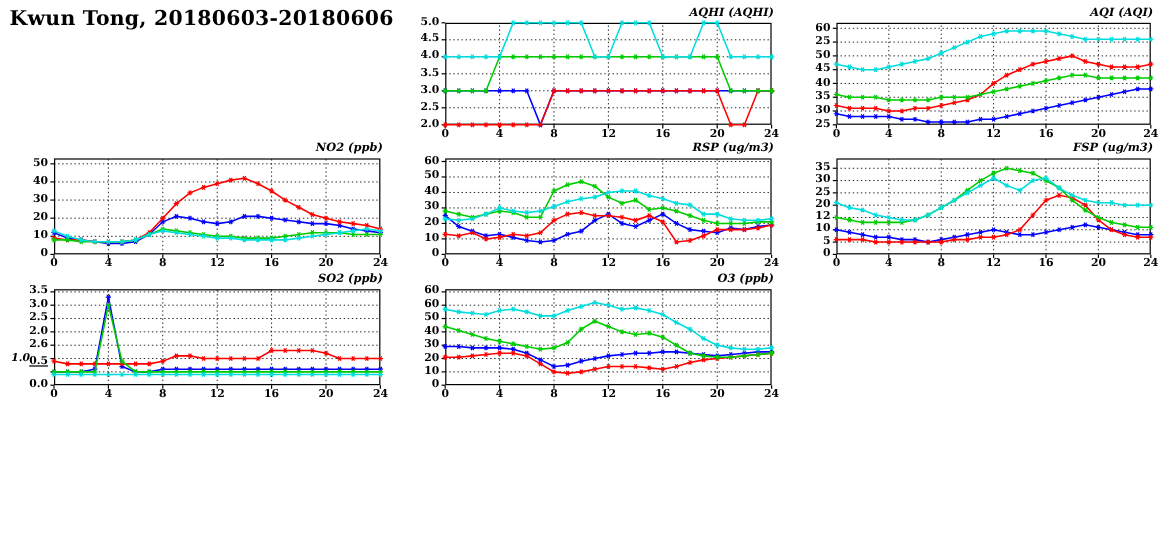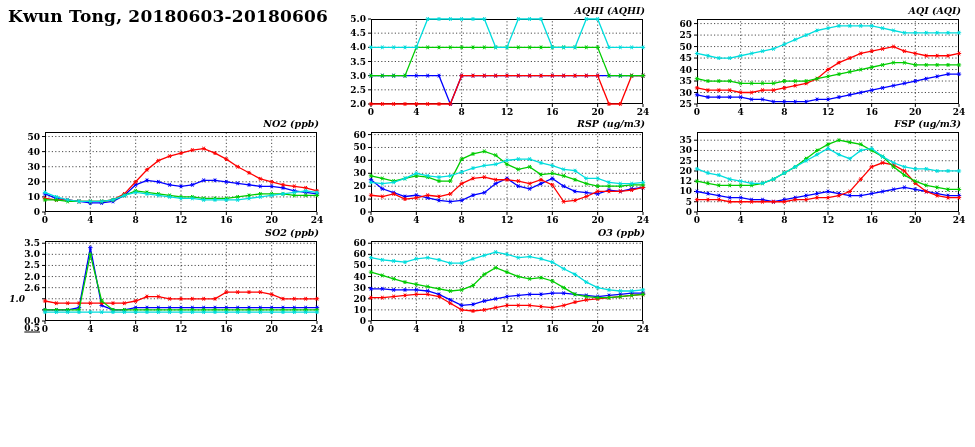--- a/index.html
+++ b/index.html
@@ -380,21 +380,21 @@
       <g>
         <path d="M26.00,70.89L37.33,70.89L48.67,70.89L60.00,70.89L71.33,15.33L82.67,62.00L94.00,70.89L105.33,70.89L116.67,70.89L128.00,70.89L139.33,70.89L150.67,70.89L162.00,70.89L173.33,70.89L184.67,70.89L196.00,70.89L207.33,70.89L218.67,70.89L230.00,70.89L241.33,70.89L252.67,70.89L264.00,70.89L275.33,70.89L286.67,70.89L298.00,70.89" fill="none" stroke="#00cc00" stroke-width="1.3"></path>
         <path d="M23.80,70.89L28.20,70.89 M24.90,68.98L27.10,72.79 M27.10,68.98L24.90,72.79 M35.13,70.89L39.53,70.89 M36.23,68.98L38.43,72.79 M38.43,68.98L36.23,72.79 M46.47,70.89L50.87,70.89 M47.57,68.98L49.77,72.79 M49.77,68.98L47.57,72.79 M57.80,70.89L62.20,70.89 M58.90,68.98L61.10,72.79 M61.10,68.98L58.90,72.79 M69.13,15.33L73.53,15.33 M70.23,13.43L72.43,17.24 M72.43,13.43L70.23,17.24 M80.47,62.00L84.87,62.00 M81.57,60.09L83.77,63.91 M83.77,60.09L81.57,63.91 M91.80,70.89L96.20,70.89 M92.90,68.98L95.10,72.79 M95.10,68.98L92.90,72.79 M103.13,70.89L107.53,70.89 M104.23,68.98L106.43,72.79 M106.43,68.98L104.23,72.79 M114.47,70.89L118.87,70.89 M115.57,68.98L117.77,72.79 M117.77,68.98L115.57,72.79 M125.80,70.89L130.20,70.89 M126.90,68.98L129.10,72.79 M129.10,68.98L126.90,72.79 M137.13,70.89L141.53,70.89 M138.23,68.98L140.43,72.79 M140.43,68.98L138.23,72.79 M148.47,70.89L152.87,70.89 M149.57,68.98L151.77,72.79 M151.77,68.98L149.57,72.79 M159.80,70.89L164.20,70.89 M160.90,68.98L163.10,72.79 M163.10,68.98L160.90,72.79 M171.13,70.89L175.53,70.89 M172.23,68.98L174.43,72.79 M174.43,68.98L172.23,72.79 M182.47,70.89L186.87,70.89 M183.57,68.98L185.77,72.79 M185.77,68.98L183.57,72.79 M193.80,70.89L198.20,70.89 M194.90,68.98L197.10,72.79 M197.10,68.98L194.90,72.79 M205.13,70.89L209.53,70.89 M206.23,68.98L208.43,72.79 M208.43,68.98L206.23,72.79 M216.47,70.89L220.87,70.89 M217.57,68.98L219.77,72.79 M219.77,68.98L217.57,72.79 M227.80,70.89L232.20,70.89 M228.90,68.98L231.10,72.79 M231.10,68.98L228.90,72.79 M239.13,70.89L243.53,70.89 M240.23,68.98L242.43,72.79 M242.43,68.98L240.23,72.79 M250.47,70.89L254.87,70.89 M251.57,68.98L253.77,72.79 M253.77,68.98L251.57,72.79 M261.80,70.89L266.20,70.89 M262.90,68.98L265.10,72.79 M265.10,68.98L262.90,72.79 M273.13,70.89L277.53,70.89 M274.23,68.98L276.43,72.79 M276.43,68.98L274.23,72.79 M284.47,70.89L288.87,70.89 M285.57,68.98L287.77,72.79 M287.77,68.98L285.57,72.79 M295.80,70.89L300.20,70.89 M296.90,68.98L299.10,72.79 M299.10,68.98L296.90,72.79 " fill="none" stroke="#00cc00" stroke-width="1"></path>
       </g>
       <g>
         <path d="M26.00,73.11L37.33,73.11L48.67,73.11L60.00,73.11L71.33,73.11L82.67,73.11L94.00,73.11L105.33,73.11L116.67,73.11L128.00,73.11L139.33,73.11L150.67,73.11L162.00,73.11L173.33,73.11L184.67,73.11L196.00,73.11L207.33,73.11L218.67,73.11L230.00,73.11L241.33,73.11L252.67,73.11L264.00,73.11L275.33,73.11L286.67,73.11L298.00,73.11" fill="none" stroke="#00dddd" stroke-width="1.3"></path>
         <path d="M23.80,73.11L28.20,73.11 M24.90,71.21L27.10,75.02 M27.10,71.21L24.90,75.02 M35.13,73.11L39.53,73.11 M36.23,71.21L38.43,75.02 M38.43,71.21L36.23,75.02 M46.47,73.11L50.87,73.11 M47.57,71.21L49.77,75.02 M49.77,71.21L47.57,75.02 M57.80,73.11L62.20,73.11 M58.90,71.21L61.10,75.02 M61.10,71.21L58.90,75.02 M69.13,73.11L73.53,73.11 M70.23,71.21L72.43,75.02 M72.43,71.21L70.23,75.02 M80.47,73.11L84.87,73.11 M81.57,71.21L83.77,75.02 M83.77,71.21L81.57,75.02 M91.80,73.11L96.20,73.11 M92.90,71.21L95.10,75.02 M95.10,71.21L92.90,75.02 M103.13,73.11L107.53,73.11 M104.23,71.21L106.43,75.02 M106.43,71.21L104.23,75.02 M114.47,73.11L118.87,73.11 M115.57,71.21L117.77,75.02 M117.77,71.21L115.57,75.02 M125.80,73.11L130.20,73.11 M126.90,71.21L129.10,75.02 M129.10,71.21L126.90,75.02 M137.13,73.11L141.53,73.11 M138.23,71.21L140.43,75.02 M140.43,71.21L138.23,75.02 M148.47,73.11L152.87,73.11 M149.57,71.21L151.77,75.02 M151.77,71.21L149.57,75.02 M159.80,73.11L164.20,73.11 M160.90,71.21L163.10,75.02 M163.10,71.21L160.90,75.02 M171.13,73.11L175.53,73.11 M172.23,71.21L174.43,75.02 M174.43,71.21L172.23,75.02 M182.47,73.11L186.87,73.11 M183.57,71.21L185.77,75.02 M185.77,71.21L183.57,75.02 M193.80,73.11L198.20,73.11 M194.90,71.21L197.10,75.02 M197.10,71.21L194.90,75.02 M205.13,73.11L209.53,73.11 M206.23,71.21L208.43,75.02 M208.43,71.21L206.23,75.02 M216.47,73.11L220.87,73.11 M217.57,71.21L219.77,75.02 M219.77,71.21L217.57,75.02 M227.80,73.11L232.20,73.11 M228.90,71.21L231.10,75.02 M231.10,71.21L228.90,75.02 M239.13,73.11L243.53,73.11 M240.23,71.21L242.43,75.02 M242.43,71.21L240.23,75.02 M250.47,73.11L254.87,73.11 M251.57,71.21L253.77,75.02 M253.77,71.21L251.57,75.02 M261.80,73.11L266.20,73.11 M262.90,71.21L265.10,75.02 M265.10,71.21L262.90,75.02 M273.13,73.11L277.53,73.11 M274.23,71.21L276.43,75.02 M276.43,71.21L274.23,75.02 M284.47,73.11L288.87,73.11 M285.57,71.21L287.77,75.02 M287.77,71.21L285.57,75.02 M295.80,73.11L300.20,73.11 M296.90,71.21L299.10,75.02 M299.10,71.21L296.90,75.02 " fill="none" stroke="#00dddd" stroke-width="1"></path>
       </g>
     </svg>
     <div class="axlabel ylab" style="right: 279px; top: 82px; position: absolute;">0.0</div>
-    <div class="axlabel ylab" style="right: 279px; top: 89px; position: absolute; text-decoration: underline;">0.5</div>
+    <div class="axlabel ylab" style="right: 279px; top: 63px; position: absolute; text-decoration: underline;">0.5</div>
     <div class="axlabel ylab" style="right: 294px; top: 59.7778px; position: absolute; font-style: italic;">1.0</div>
     <div class="axlabel ylab" style="right: 279px; top: 48.6667px; position: absolute;">2.6</div>
     <div class="axlabel ylab" style="right: 279px; top: 37.5556px; position: absolute;">2.0</div>
     <div class="axlabel ylab" style="right: 279px; top: 26.4444px; position: absolute;">2.5</div>
     <div class="axlabel ylab" style="right: 279px; top: 15.3333px; position: absolute;">3.0</div>
     <div class="axlabel ylab" style="right: 279px; top: 4.22222px; position: absolute;">3.5</div>
     <div class="axlabel xlab" style="left: 26px; top: 86px;">0</div>
     <div class="axlabel xlab" style="left: 71.3333px; top: 86px;">4</div>
     <div class="axlabel xlab" style="left: 116.667px; top: 86px;">8</div>
     <div class="axlabel xlab" style="left: 162px; top: 86px;">12</div>

